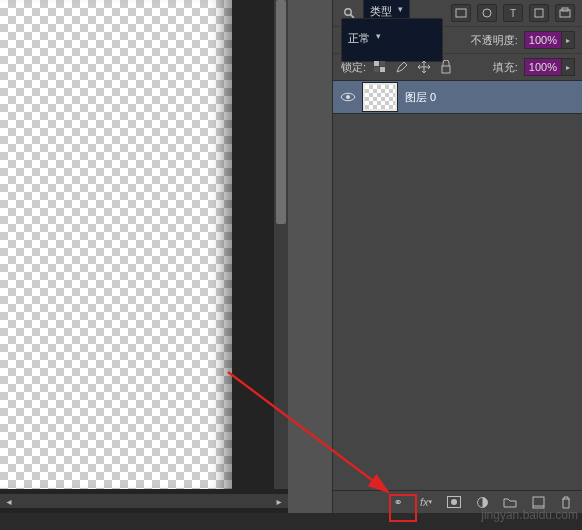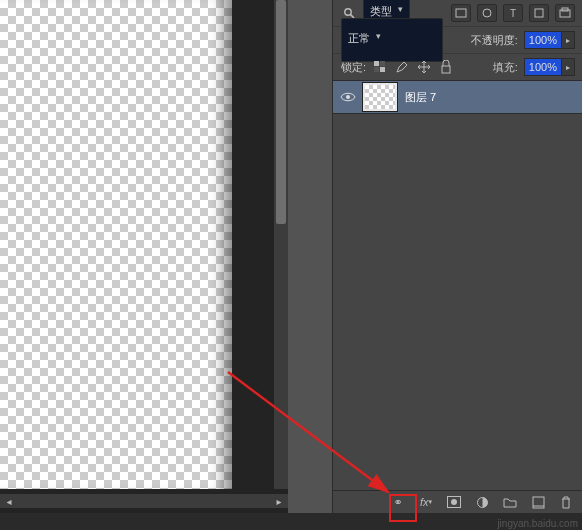--- a/index.html
+++ b/index.html
@@ -21,37 +21,37 @@
   .gutter{position:absolute;left:288px;top:0;width:44px;height:513px;background:#535353}
   
   .panel{position:absolute;left:332px;top:0;width:250px;height:513px;background:#454545;border-left:1px solid #2b2b2b}
   .row{display:flex;align-items:center;height:26px;padding:0 8px;border-bottom:1px solid #393939;gap:6px}
   .row.controls{height:26px}
   .sel{display:flex;align-items:flex-start;background:#0f172a;border:1px solid #2b2b2b;height:18px;padding:12px 6px;border-radius:2px}
   .sel .caret{margin-left:6px;color:#bbb;font-size:9px}
   .smallbox{width:18px;height:16px;background:#3b3b3b;border:1px solid #2b2b2b;border-radius:2px;display:flex;align-items:center;justify-content:center;color:#bbb;font-size:10px}
   .ico{width:16px;height:16px;display:flex;align-items:center;justify-content:center;color:#bbb}
   .pct{display:flex;align-items:center}
-  .pct .val{background:#1d4ed8;border:1px solid #2b2b2b;height:16px;padding:0 4px;display:flex;align-items:center}
+  .pct .val{background:#701a75;border:1px solid #2b2b2b;height:16px;padding:0 4px;display:flex;align-items:center}
   .pct .slider{width:12px;height:16px;background:#3b3b3b;border:1px solid #2b2b2b;border-left:none;display:flex;align-items:center;justify-content:center;color:#bbb;font-size:8px}
   .lbl{color:#ccc}
   
   .layers{position:absolute;left:0;top:80px;right:0;bottom:22px;overflow:hidden}
   .layer{display:flex;align-items:center;height:32px;background:#5a6b86;border-top:1px solid #2b2b2b;border-bottom:1px solid #2b2b2b}
   .layer .vis{width:30px;display:flex;justify-content:center;color:#ddd}
   .layer .thumb{width:30px;height:24px;background:#fff;border:2px solid #e8e8e8;outline:1px solid #222;margin-right:8px;
     background-image:linear-gradient(45deg,#ccc 25%,transparent 25%,transparent 75%,#ccc 75%),linear-gradient(45deg,#ccc 25%,transparent 25%,transparent 75%,#ccc 75%);
     background-size:8px 8px;background-position:0 0,4px 4px;display:flex;align-items:center;justify-content:center;font-size:8px;color:#666}
   .layer .name{color:#fff}
   
   .pfoot{position:absolute;left:0;bottom:0;right:0;height:22px;background:#454545;border-top:1px solid #2b2b2b;display:flex;align-items:center;justify-content:flex-end;gap:10px;padding:0 8px}
   .pfoot .fico{width:18px;height:16px;display:flex;align-items:center;justify-content:center;color:#bbb;font-size:11px}
   .redbox{position:absolute;border:2px solid #d22;pointer-events:none}
   .arrow-svg{position:absolute;pointer-events:none}
-  .watermark{position:absolute;right:4px;bottom:1px;color:#7a7a7a;font-size:10px;letter-spacing:0;opacity:.55}
+  .watermark{position:absolute;right:4px;bottom:8px;color:#7a7a7a;font-size:12px;letter-spacing:0;opacity:.55}
   svg{display:block}
 </style>
 </head>
 <body>
 <div id="stage">
 
 <div class="canvas-wrap">
   <div class="canvas"></div>
   <div class="canvas-inner-shadow"></div>
   <div class="vscroll">
@@ -152,21 +152,21 @@
 
   <div class="layers">
     <div class="layer">
       <div class="vis">
         <svg width="16" height="12" viewBox="0 0 16 12">
               <path d="M1 6 C3 1 13 1 15 6 C13 11 3 11 1 6 Z" fill="none" stroke="#ddd"></path>
               <circle cx="8" cy="6" r="2" fill="#ddd"></circle>
             </svg>
       </div>
       <div class="thumb"></div>
-      <span class="name">图层 7</span>
+      <span class="name">图层 0</span>
     </div>
   </div>
 
   <div class="pfoot">
     <div class="fico">⚭</div>
     <div class="fico">
           <i style="">fx</i>
           <span style="font-size:7px">▾</span>
         </div>
     <div class="fico">

